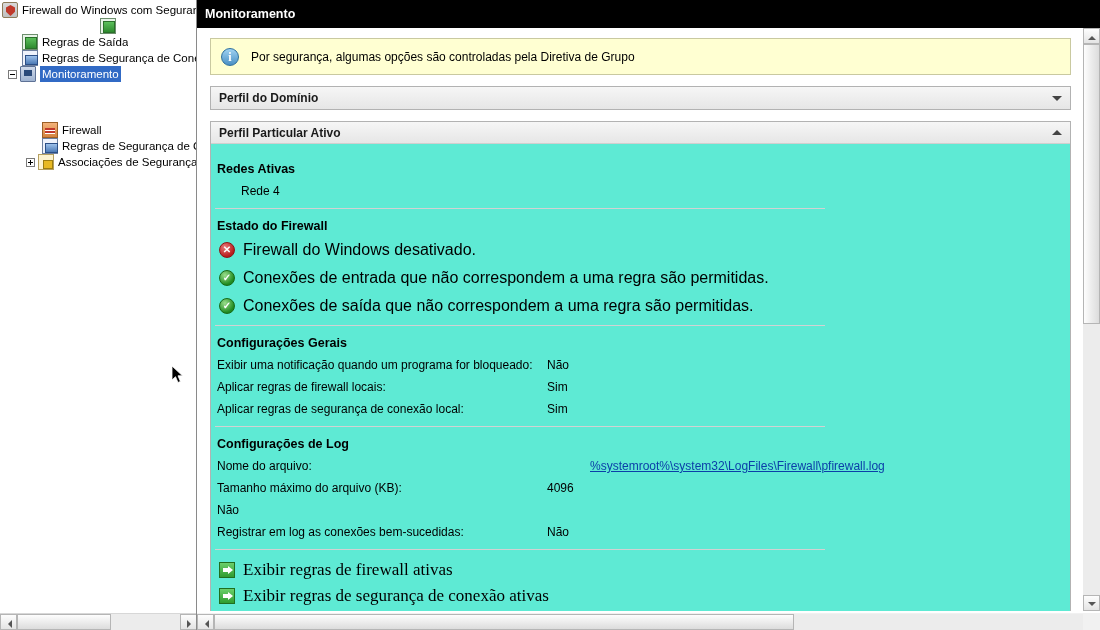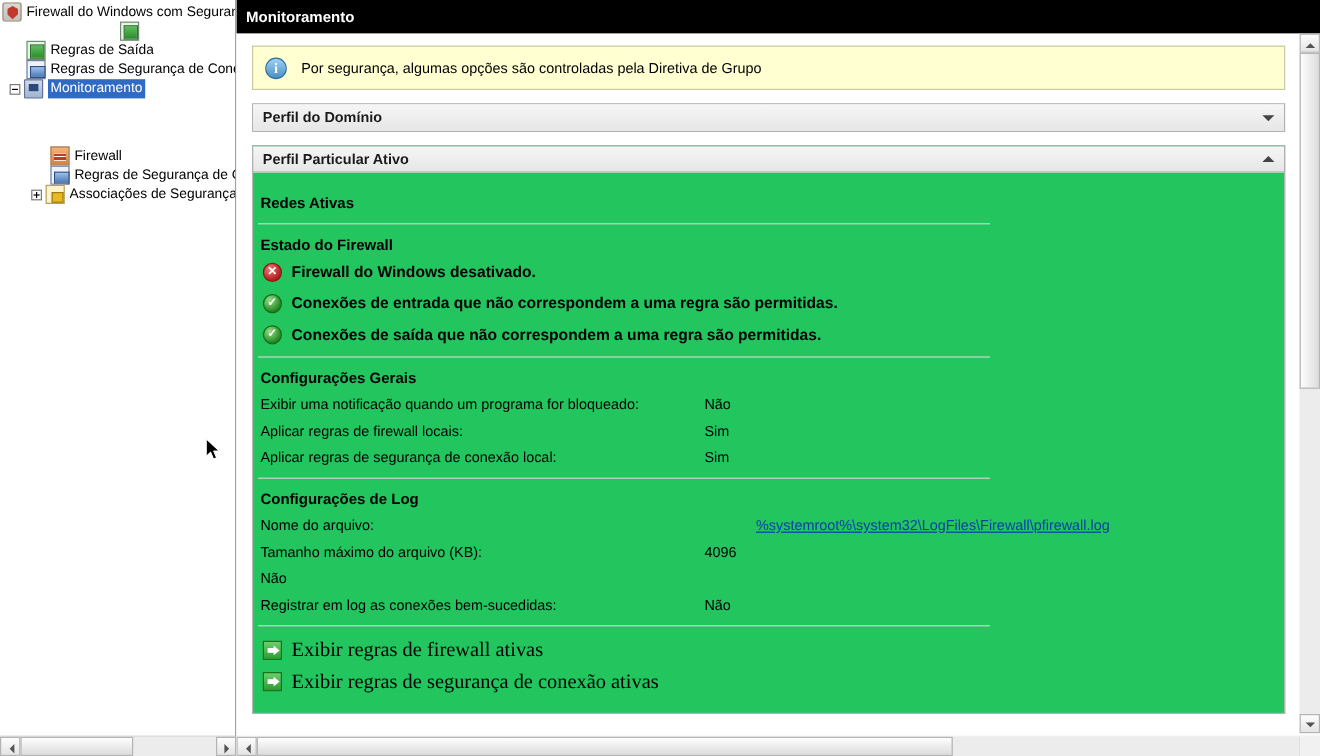--- a/index.html
+++ b/index.html
@@ -245,21 +245,21 @@
     text-align: center;
     line-height: 17px;
     margin-right: 12px;
     flex: 0 0 auto;
     font-family: "Liberation Serif", serif;
   }
 
   .group {
     margin: 11px 13px 0 13px;
     border: 1px solid #b2b2b2;
-    background: #22c55e;
+    background: #5eead4;
   }
   .group-header {
     height: 22px;
     background: linear-gradient(#f6f6f6,#e6e6e6);
     border-bottom: 1px solid #cfcfcf;
     display: flex;
     align-items: center;
     padding: 0 8px;
     font-weight: bold;
     font-size: 12px;
@@ -291,23 +291,23 @@
     width: 610px;
   }
 
   .net-row {
     font-size: 12px;
     margin: 0 0 6px 30px;
   }
 
   .state-row {
     display: flex;
+    align-items: center;
     margin: 0 0 10px 8px;
-    font-size: 13px;
-    font-weight: bold;
+    font-size: 16px;
   }
   .badge {
     width: 16px; height: 16px;
     border-radius: 50%;
     margin-right: 8px;
     flex: 0 0 auto;
     position: relative;
     border: 1px solid #4a4a4a;
   }
   .badge.red {
@@ -336,21 +336,20 @@
     color: #fff;
     font-size: 10px;
     line-height: 15px;
     font-weight: bold;
   }
 
   .kv {
     display: flex;
     font-size: 12px;
     margin: 0 0 8px 6px;
-    gap: 40px;
   }
   .kv .k { width: 330px; color: #000; }
   .kv .v { color: #000; }
   .kv .v a {
     color: #0b3fa8;
     margin-left: 43px;
   }
 
   .link-row {
     display: flex;
@@ -515,20 +514,21 @@
         <div class="group">
           <div class="group-header">
             <span>Perfil Particular Ativo</span>
             <span class="chev up"></span>
           </div>
 
           <div class="group-body">
 
             <div class="section">
               <div class="section-title">Redes Ativas</div>
+              <div class="net-row">Rede  4</div>
               <div class="sep"></div>
             </div>
 
             <div class="section">
               <div class="section-title">Estado do Firewall</div>
 
               <div class="state-row">
                 <span class="badge red"></span>
                 <span>Firewall do Windows desativado.</span>
               </div>

